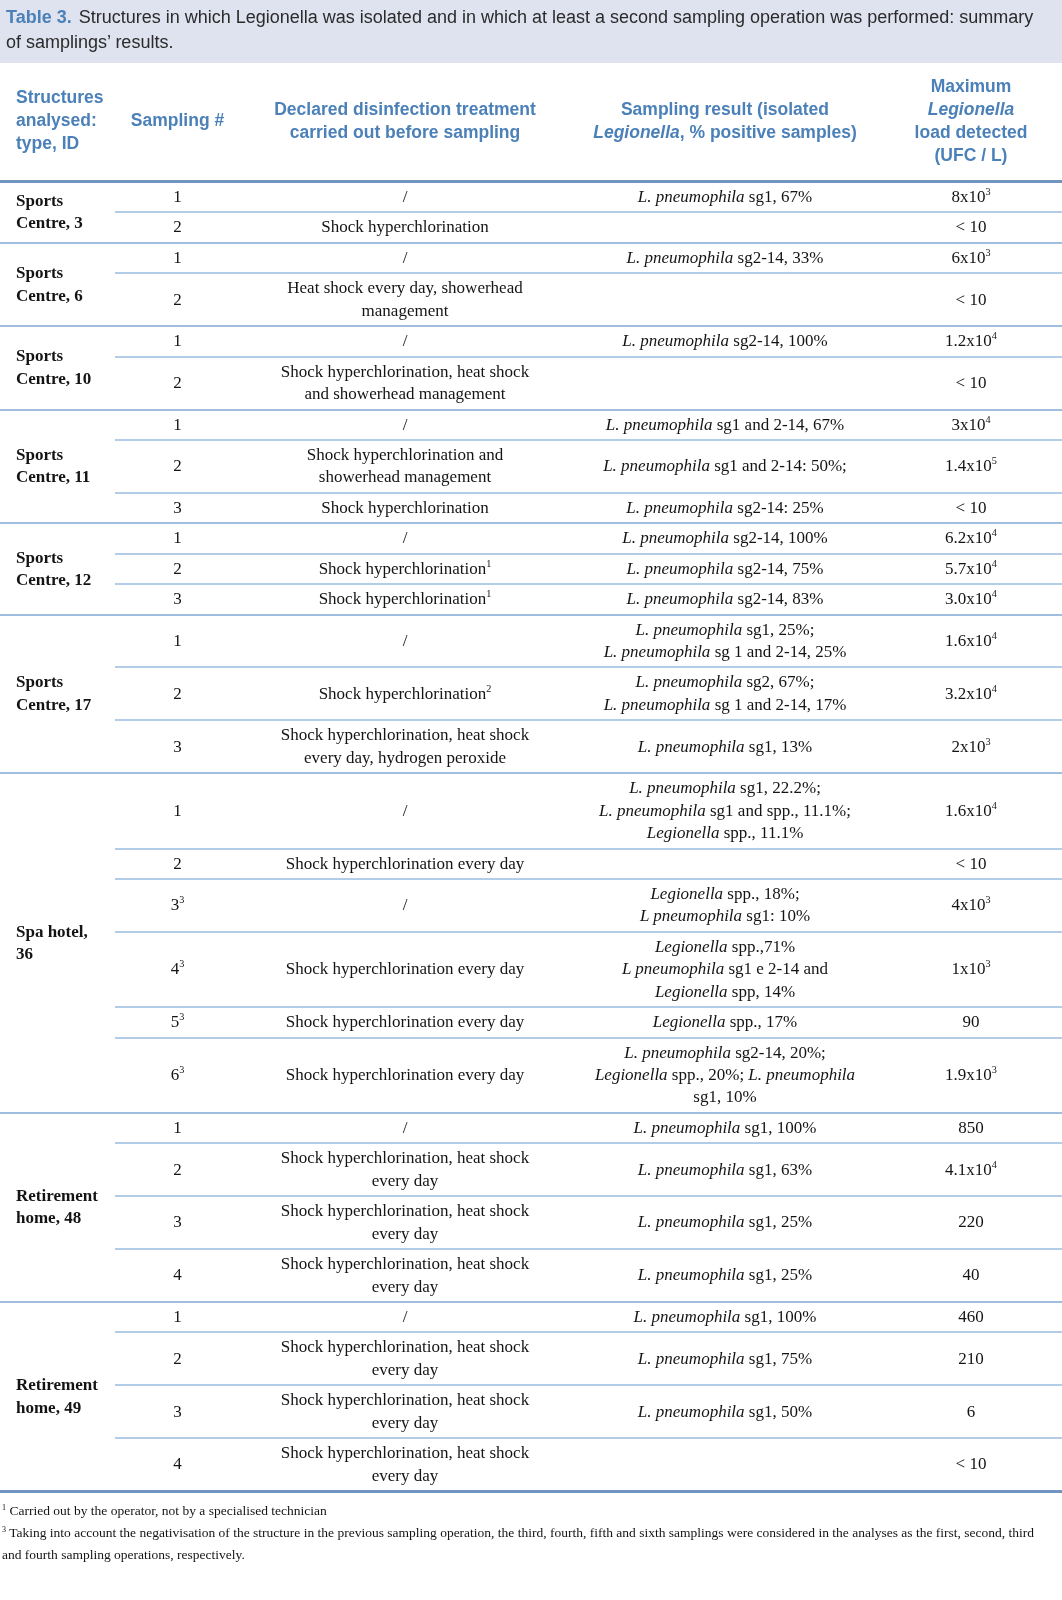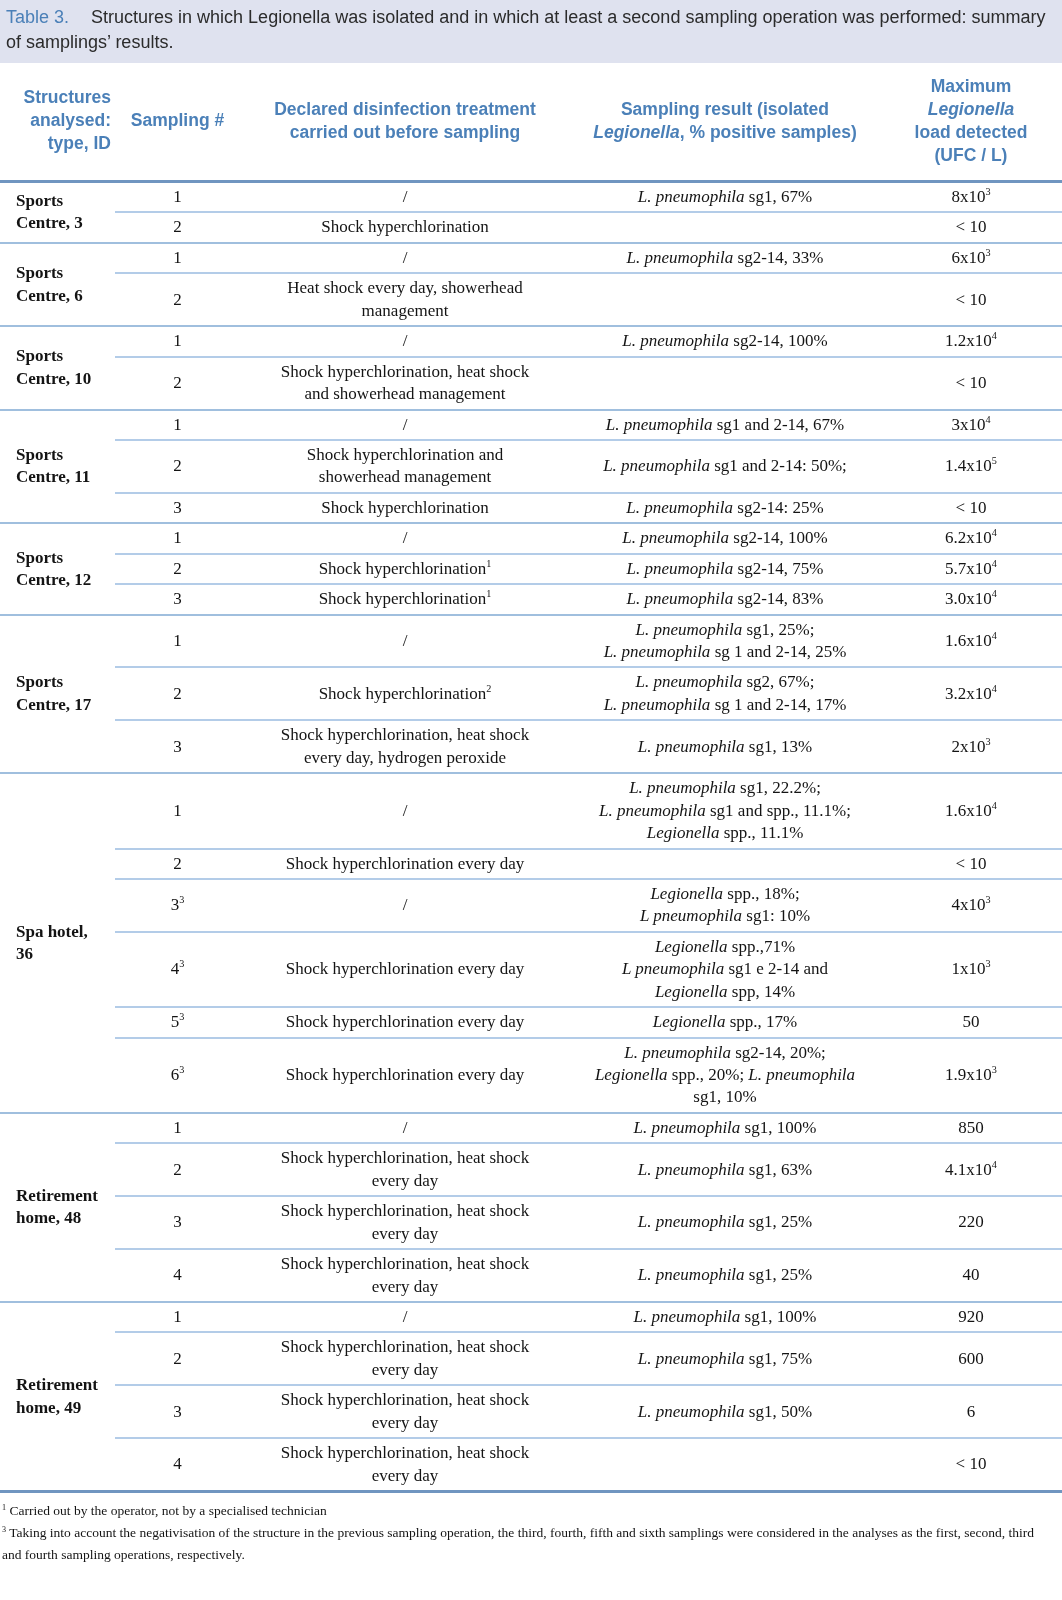--- a/index.html
+++ b/index.html
@@ -21,40 +21,40 @@
   .title-bar {
     background: var(--titlebar-bg);
     font-family: "Liberation Sans", sans-serif;
     font-size: 18px;
     line-height: 1.38;
     padding: 5px 16px 8px 6px;
     color: #2b2b2b;
   }
   .title-label {
     color: var(--accent);
-    font-weight: normal;
-    margin-right: 22px;
+    font-weight: bold;
+    margin-right: 7px;
   }
   table.results-table {
     width: 1062px;
     border-collapse: collapse;
     table-layout: fixed;
     border-bottom: 3px solid var(--heavy-line);
   }
   thead th {
     font-family: "Liberation Sans", sans-serif;
     color: var(--accent);
     font-weight: bold;
     font-size: 17.5px;
     line-height: 1.32;
     vertical-align: middle;
     padding: 12px 4px 13px;
     border-bottom: 3px solid var(--heavy-line);
   }
-  thead th.col-structures { text-align: right; padding-left: 8px; }
+  thead th.col-structures { text-align: left; padding-left: 16px; }
   tbody th, tbody td {
     font-size: 17px;
     line-height: 1.32;
     vertical-align: middle;
     text-align: center;
     padding: 3px 6px;
     font-weight: normal;
   }
   tbody th.structure-cell {
     text-align: left;
@@ -215,21 +215,21 @@
         <tr>
           <td class="sampling-cell">4<sup>3</sup></td>
           <td class="treatment-cell">Shock hyperchlorination every day</td>
           <td class="result-cell"><i>Legionella</i> spp.,71%<br><i>L pneumophila</i> sg1 e 2-14 and<br><i>Legionella</i> spp, 14%</td>
           <td class="load-cell">1x10<sup>3</sup></td>
         </tr>
         <tr>
           <td class="sampling-cell">5<sup>3</sup></td>
           <td class="treatment-cell">Shock hyperchlorination every day</td>
           <td class="result-cell"><i>Legionella</i> spp., 17%</td>
-          <td class="load-cell">50</td>
+          <td class="load-cell">90</td>
         </tr>
         <tr>
           <td class="sampling-cell">6<sup>3</sup></td>
           <td class="treatment-cell">Shock hyperchlorination every day</td>
           <td class="result-cell"><i>L. pneumophila</i> sg2-14, 20%;<br><i>Legionella</i> spp., 20%; <i>L. pneumophila</i><br>sg1, 10%</td>
           <td class="load-cell">1.9x10<sup>3</sup></td>
         </tr>
         <tr class="group-start">
           <th class="structure-cell" rowspan="4">Retirement<br>home, 48</th>
           <td class="sampling-cell">1</td>
@@ -253,27 +253,27 @@
           <td class="sampling-cell">4</td>
           <td class="treatment-cell">Shock hyperchlorination, heat shock<br>every day</td>
           <td class="result-cell"><i>L. pneumophila</i> sg1, 25%</td>
           <td class="load-cell">40</td>
         </tr>
         <tr class="group-start">
           <th class="structure-cell" rowspan="4">Retirement<br>home, 49</th>
           <td class="sampling-cell">1</td>
           <td class="treatment-cell">/</td>
           <td class="result-cell"><i>L. pneumophila</i> sg1, 100%</td>
-          <td class="load-cell">920</td>
+          <td class="load-cell">460</td>
         </tr>
         <tr>
           <td class="sampling-cell">2</td>
           <td class="treatment-cell">Shock hyperchlorination, heat shock<br>every day</td>
           <td class="result-cell"><i>L. pneumophila</i> sg1, 75%</td>
-          <td class="load-cell">600</td>
+          <td class="load-cell">210</td>
         </tr>
         <tr>
           <td class="sampling-cell">3</td>
           <td class="treatment-cell">Shock hyperchlorination, heat shock<br>every day</td>
           <td class="result-cell"><i>L. pneumophila</i> sg1, 50%</td>
           <td class="load-cell">6</td>
         </tr>
         <tr>
           <td class="sampling-cell">4</td>
           <td class="treatment-cell">Shock hyperchlorination, heat shock<br>every day</td>

